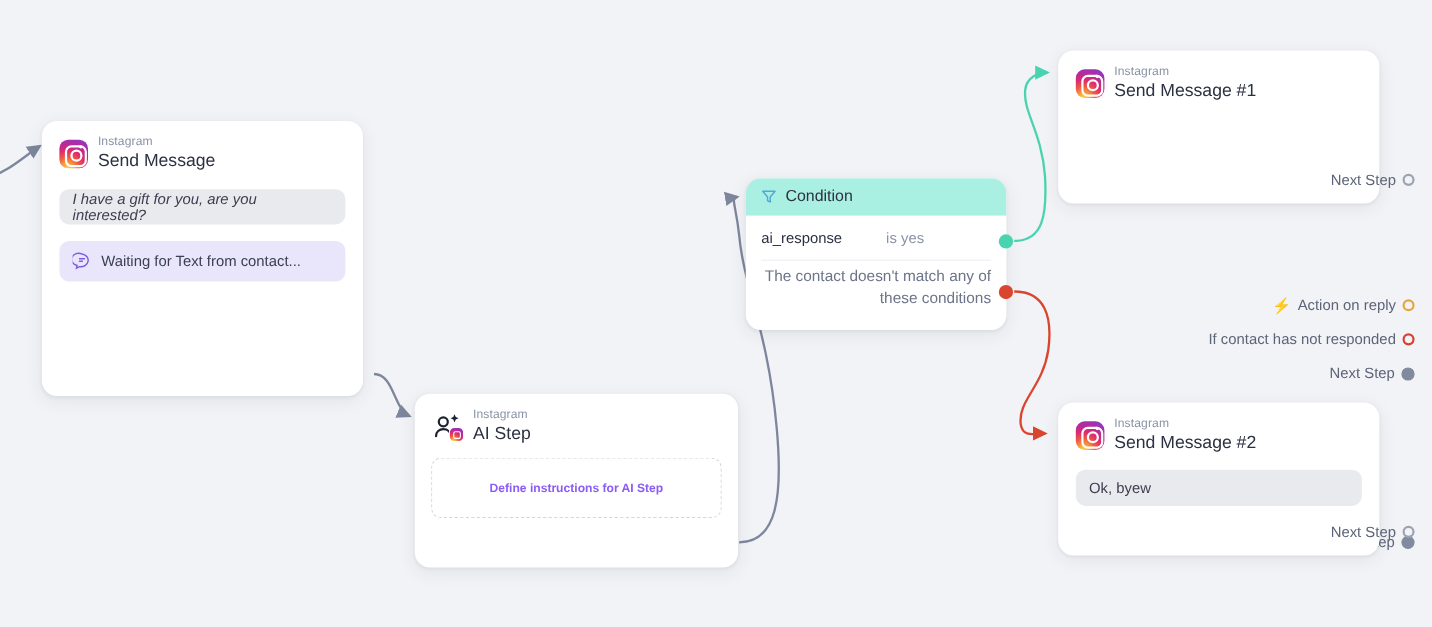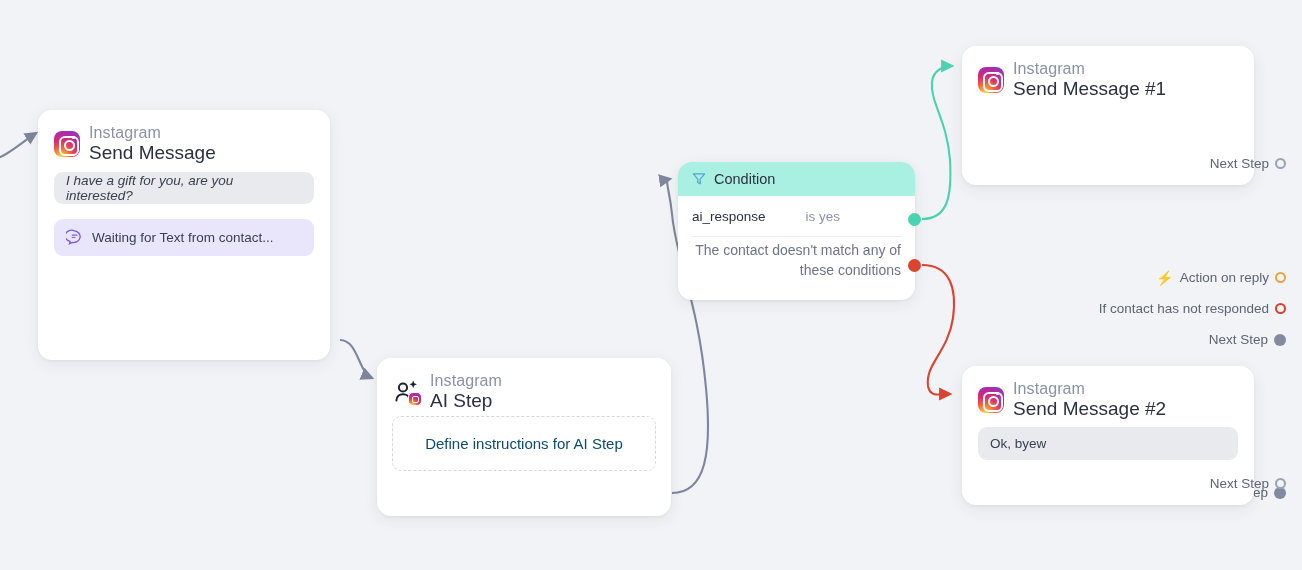--- a/index.html
+++ b/index.html
@@ -24,22 +24,22 @@
   .ig-icon { width: 26px; height: 26px; border-radius: 8px; position: relative; flex: 0 0 auto;
     background: radial-gradient(circle at 28% 102%, #fdd85a 0%, #f9a03a 16%, #f05a43 33%, #dc2a6f 52%, #b32aa0 72%, #7c3fd4 100%);
   }
   .ig-icon::before { content: ""; position: absolute; left: 5px; top: 5px; width: 16px; height: 16px;
     border: 2px solid #fff; border-radius: 6px; }
   .ig-icon::after { content: ""; position: absolute; left: 9.5px; top: 9.5px; width: 7px; height: 7px;
     border: 2px solid #fff; border-radius: 50%; }
   .ig-icon .dot { position: absolute; right: 5.5px; top: 5.5px; width: 2.6px; height: 2.6px; background: #fff; border-radius: 50%; }
 
   .head-text { display: flex; flex-direction: column; line-height: 1.08; }
-  .head-sub { font-size: 16px; color: #8a93a5; letter-spacing: .1px; margin-bottom: 2px; }
-  .head-title { font-size: 19px; color: #2b3140; }
+  .head-sub { font-size: 11px; color: #8a93a5; letter-spacing: .1px; margin-bottom: 2px; }
+  .head-title { font-size: 16px; color: #2b3140; }
 
   .bubble { border-radius: 9px; font-size: 13.5px; color: #3a4050; display: flex; align-items: center; }
   .bubble-gray { background: #e9eaee; }
   .bubble-purple { background: #e9e6fb; color: #3a4050; gap: 9px; text-align: right; }
 
   .row-right { display: flex; align-items: center; justify-content: flex-end; gap: 6px; font-size: 13.5px; color: #5d6478; }
   .ring { width: 11px; height: 11px; border-radius: 50%; border: 2px solid #9aa2b4; background: #f2f3f6; flex: 0 0 auto; }
   .ring.amber { border-color: #e8a53a; }
   .ring.red { border-color: #d8412e; }
   .ring.gray { border-color: #9aa2b4; }
@@ -57,21 +57,21 @@
 
   
   #card-ai-step { left: 377px; top: 358px; width: 294px; height: 158px; padding: 14px 16px 0 16px; }
   .ai-icon { position: relative; width: 28px; height: 26px; flex: 0 0 auto; }
   .ai-badge { position: absolute; right: -1px; bottom: -1px; width: 14px; height: 14px; border-radius: 5px;
     background: radial-gradient(circle at 28% 102%, #fdd85a 0%, #f9a03a 16%, #f05a43 33%, #dc2a6f 52%, #b32aa0 72%, #7c3fd4 100%);
     border: 1.5px solid #fff; }
   .ai-badge::before { content:""; position:absolute; left:3px; top:3px; width:5px; height:5px; border:1.2px solid #fff; border-radius:2px; }
   #ai-placeholder { position: absolute; left: 392px; top: 416px; width: 264px; height: 55px;
     border: 1.5px dashed #d3d7e0; border-radius: 9px; display: flex; align-items: center; justify-content: center;
-    font-size: 15px; color: #0c4a6e; }
+    font-size: 11px; color: #8b5cf6; font-weight: bold; }
   #ai-row-next { position: absolute; right: 16px; top: 485px; width: 250px; }
 
   
   #card-condition { left: 678px; top: 162px; width: 237px; height: 138px; padding: 0; overflow: hidden; }
   #cond-head { height: 34px; background: #aaf0e2; display: flex; align-items: center; gap: 8px; padding: 0 14px; }
   #cond-head-title { font-size: 14.5px; color: #2b3140; }
   .funnel { width: 14px; height: 14px; flex: 0 0 auto; }
   #cond-row1 { position: absolute; left: 0; top: 34px; width: 237px; height: 40px; display: flex; align-items: center;
     padding: 0 14px; font-size: 13.5px; }
   #cond-row1 .var { color: #2b3140; }

